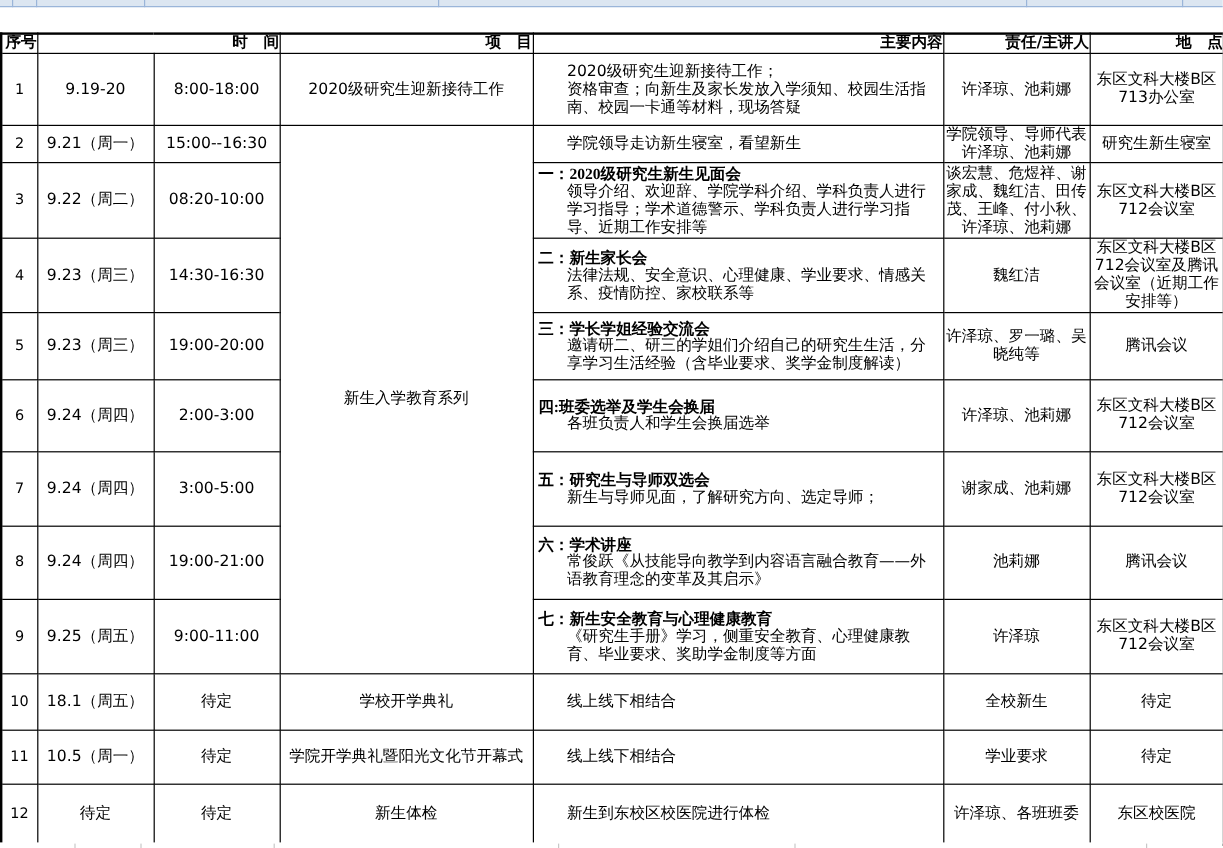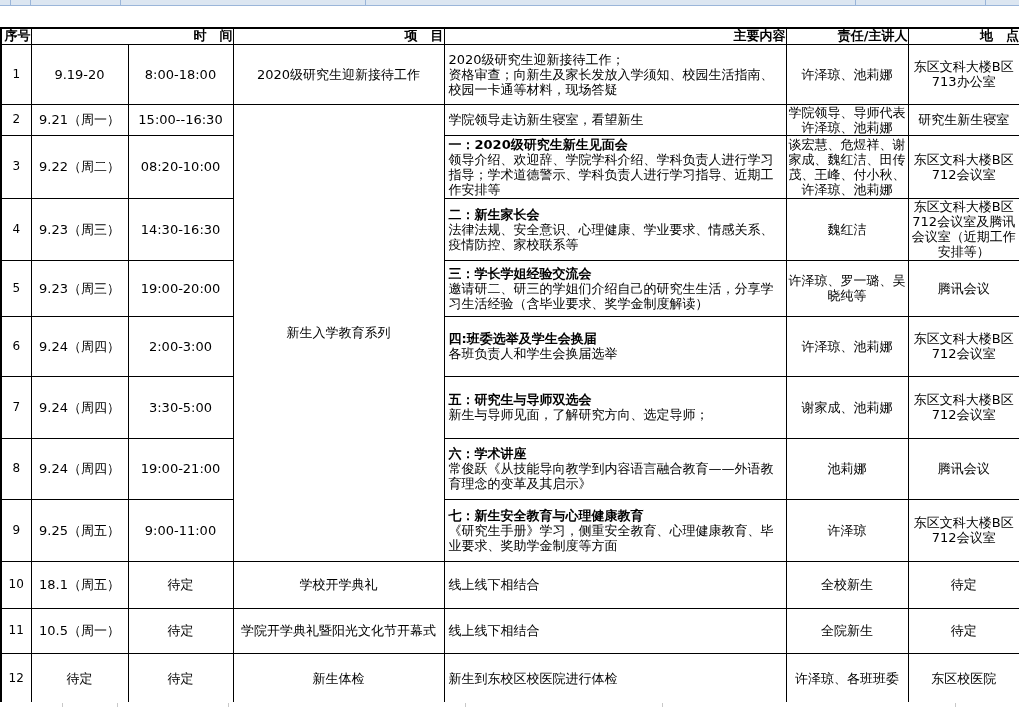--- a/index.html
+++ b/index.html
@@ -37,22 +37,22 @@
   }
   table.schedule th {
     font-size:13px; font-weight:bold; text-align:right; height:16px;
     line-height:14px; padding:0;
   }
   td.c-seq, td.c-date, td.c-time, td.c-project, td.c-speaker, td.c-location {
     text-align:center; padding:0 2px;
   }
   td.c-seq { font-size:12px; }
   td.c-content { text-align:left; padding:0 4px; }
-  .content-title { font-weight:bold; white-space:pre-line; }
-  .content-body { white-space:pre-line; }
+  .content-title { font-weight:bold; white-space:pre-line;font-family:Liberation Serif, serif; }
+  .content-body { white-space:pre-line;margin-left:24px; }
   
   .bottom-strip {
     position:absolute; top:702px; left:0; width:1019px; height:5px;
     background:#ffffff;
   }
   .bottom-strip .grid {
     position:absolute; top:1px; width:1px; height:4px; background:#c8c8c8;
   }
 </style>
 </head>
@@ -154,21 +154,21 @@
         <td class="c-content">
           <div class="content-title">四:班委选举及学生会换届</div>
           <div class="content-body">各班负责人和学生会换届选举</div>
         </td>
         <td class="c-speaker">许泽琼、池莉娜</td>
         <td class="c-location">东区文科大楼B区712会议室</td>
       </tr>
       <tr style="height:62px">
         <td class="c-seq">7</td>
         <td class="c-date">9.24（周四）</td>
-        <td class="c-time">3:30-5:00</td>
+        <td class="c-time">3:00-5:00</td>
         <td class="c-content">
           <div class="content-title">五：研究生与导师双选会</div>
           <div class="content-body">新生与导师见面，了解研究方向、选定导师；</div>
         </td>
         <td class="c-speaker">谢家成、池莉娜</td>
         <td class="c-location">东区文科大楼B区712会议室</td>
       </tr>
       <tr style="height:61px">
         <td class="c-seq">8</td>
         <td class="c-date">9.24（周四）</td>
@@ -203,21 +203,21 @@
         <td class="c-location">待定</td>
       </tr>
       <tr style="height:45px">
         <td class="c-seq">11</td>
         <td class="c-date">10.5（周一）</td>
         <td class="c-time">待定</td>
         <td class="c-project">学院开学典礼暨阳光文化节开幕式</td>
         <td class="c-content">
           <div class="content-body">线上线下相结合</div>
         </td>
-        <td class="c-speaker">全院新生</td>
+        <td class="c-speaker">学业要求</td>
         <td class="c-location">待定</td>
       </tr>
       <tr style="height:51px">
         <td class="c-seq">12</td>
         <td class="c-date">待定</td>
         <td class="c-time">待定</td>
         <td class="c-project">新生体检</td>
         <td class="c-content">
           <div class="content-body">新生到东校区校医院进行体检</div>
         </td>

